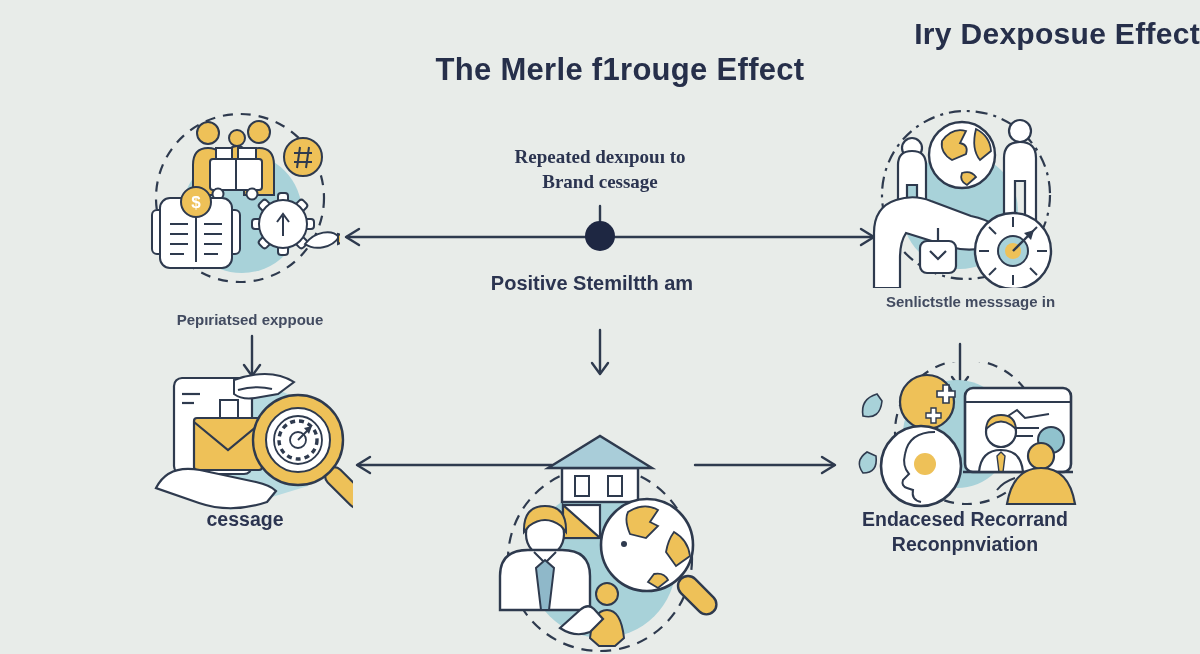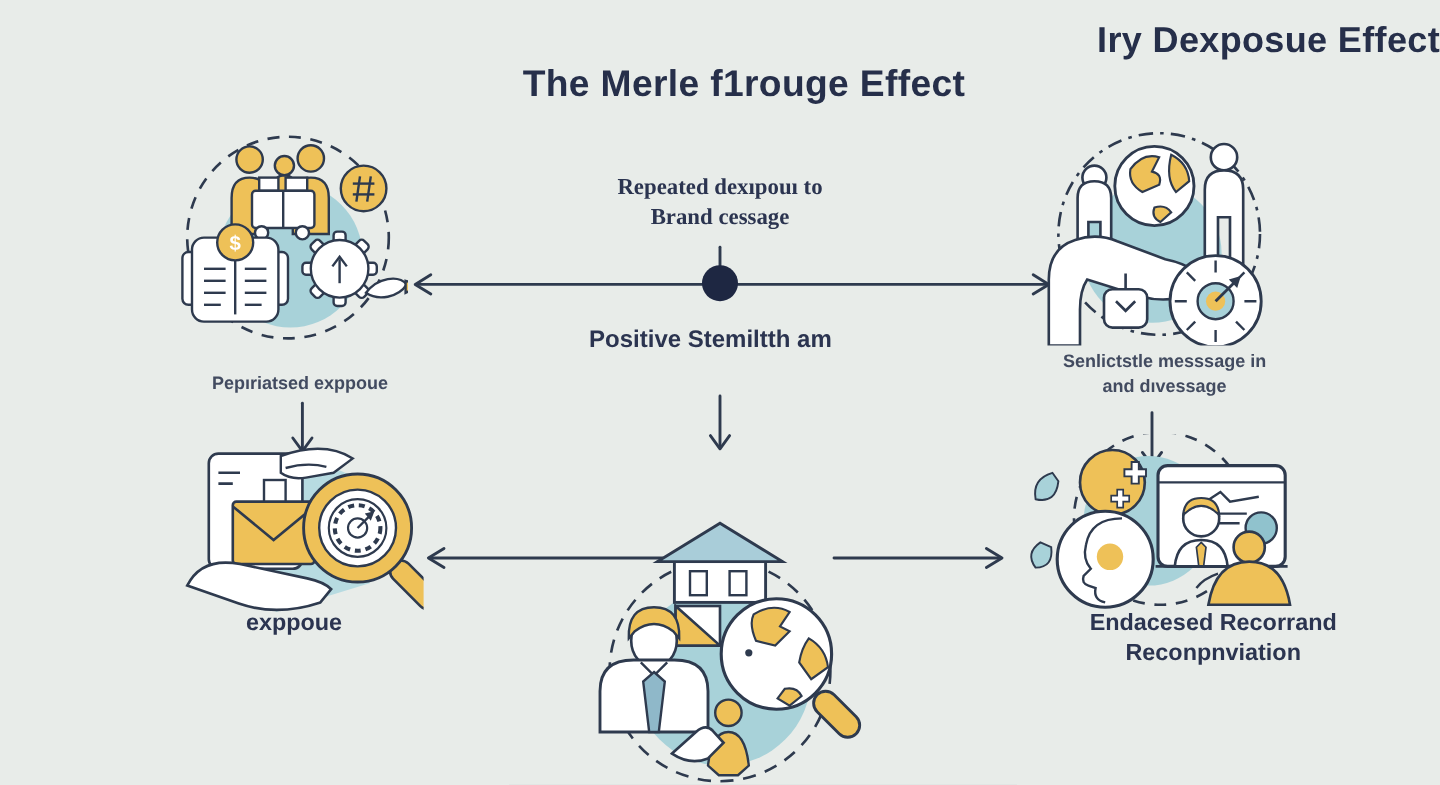--- a/index.html
+++ b/index.html
@@ -17,21 +17,21 @@
   .step1{left:430px;top:144px;width:340px;font-size:19px;line-height:25px;font-family:Liberation Serif, serif;}
   .step2{left:422px;top:270px;width:340px;font-size:20px;line-height:26px;text-align:center;}
   .step3{left:430px;top:379px;width:340px;font-size:20px;line-height:26px;}
   .caption{color:#424b60;font-weight:600;text-align:center;font-size:15px;line-height:21px;}
   .caption span{display:block;}
   .cap-left{left:115px;top:291px;width:270px;margin-top:18px;}
   .cap-right{left:843px;top:291px;width:255px;}
   .biglabel{color:#2b3450;font-weight:700;text-align:center;font-size:19.5px;line-height:25px;}
   .biglabel span{display:block;}
   .label-left{left:105px;top:507px;width:280px;}
-  .label-right{left:871px;top:507px;width:280px;}
+  .label-right{left:825px;top:507px;width:280px;}
 </style>
 </head>
 <body>
 
 <div class="canvas">
 
   <div class="abs title">
     <div class="t1">Iry Dexposue Effect</div>
     <div class="t2">The Merle f1rouge Effect</div>
   </div>
@@ -322,25 +322,24 @@
     <span class="l1">Positive Stemiltth am</span>
   </div>
 
 
   <div class="abs caption cap-left">
     <span>Pepıriatsed exppoue</span>
   </div>
 
   <div class="abs caption cap-right">
     <span>Senlictstle messsage in</span>
-    <span>and dıvessage</span>
   </div>
 
   <div class="abs biglabel label-left">
-    <span>exppoue</span>
+    <span>cessage</span>
   </div>
 
   <div class="abs biglabel label-right">
     <span>Endacesed Recorrand</span>
     <span>Reconpnviation</span>
   </div>
 
 </div>
 
 </body></html>

